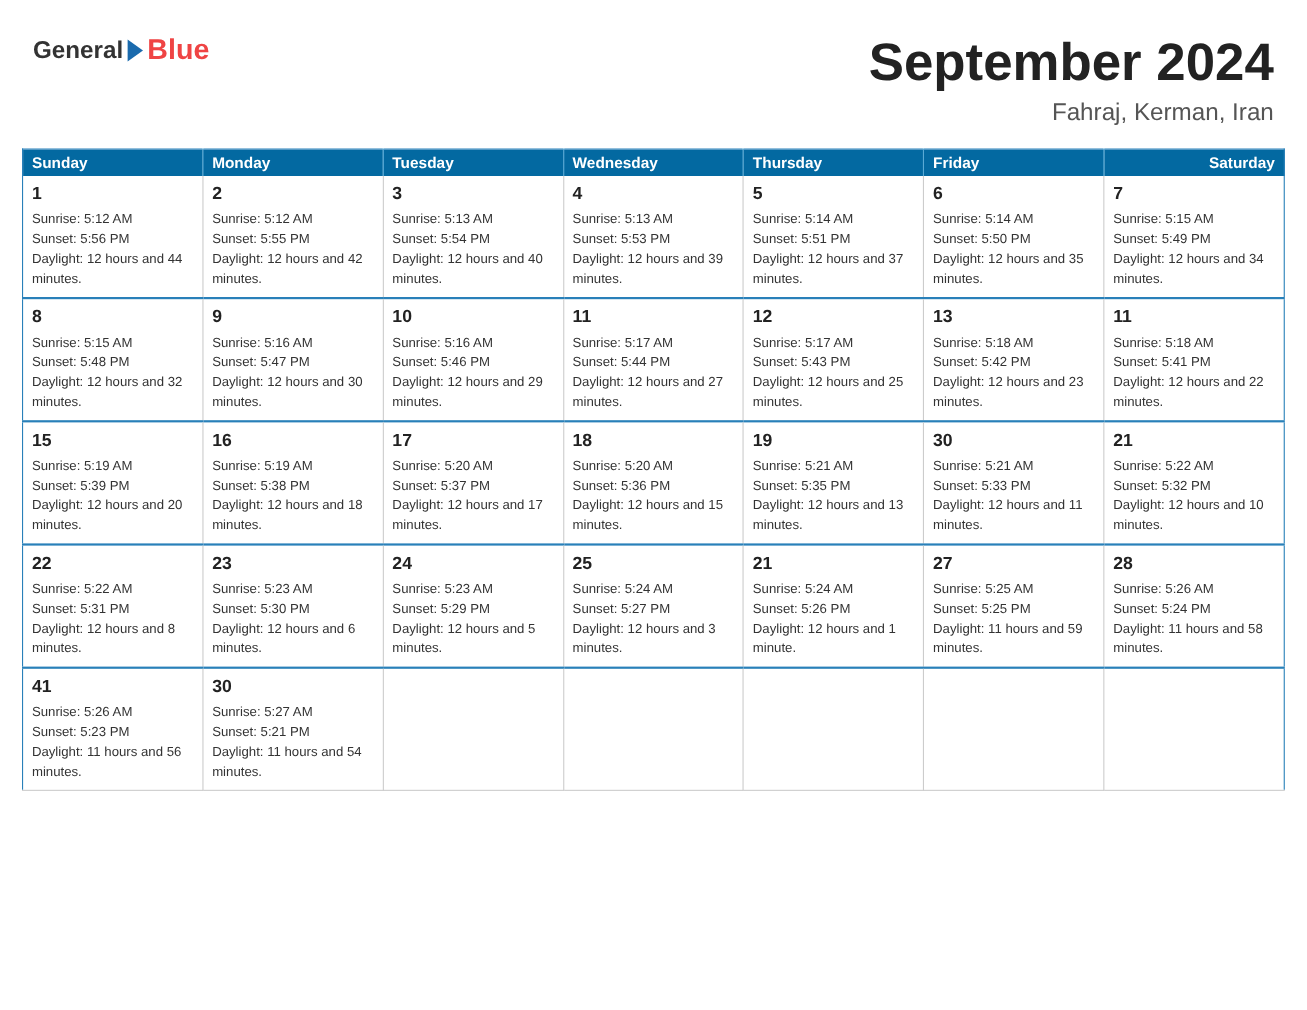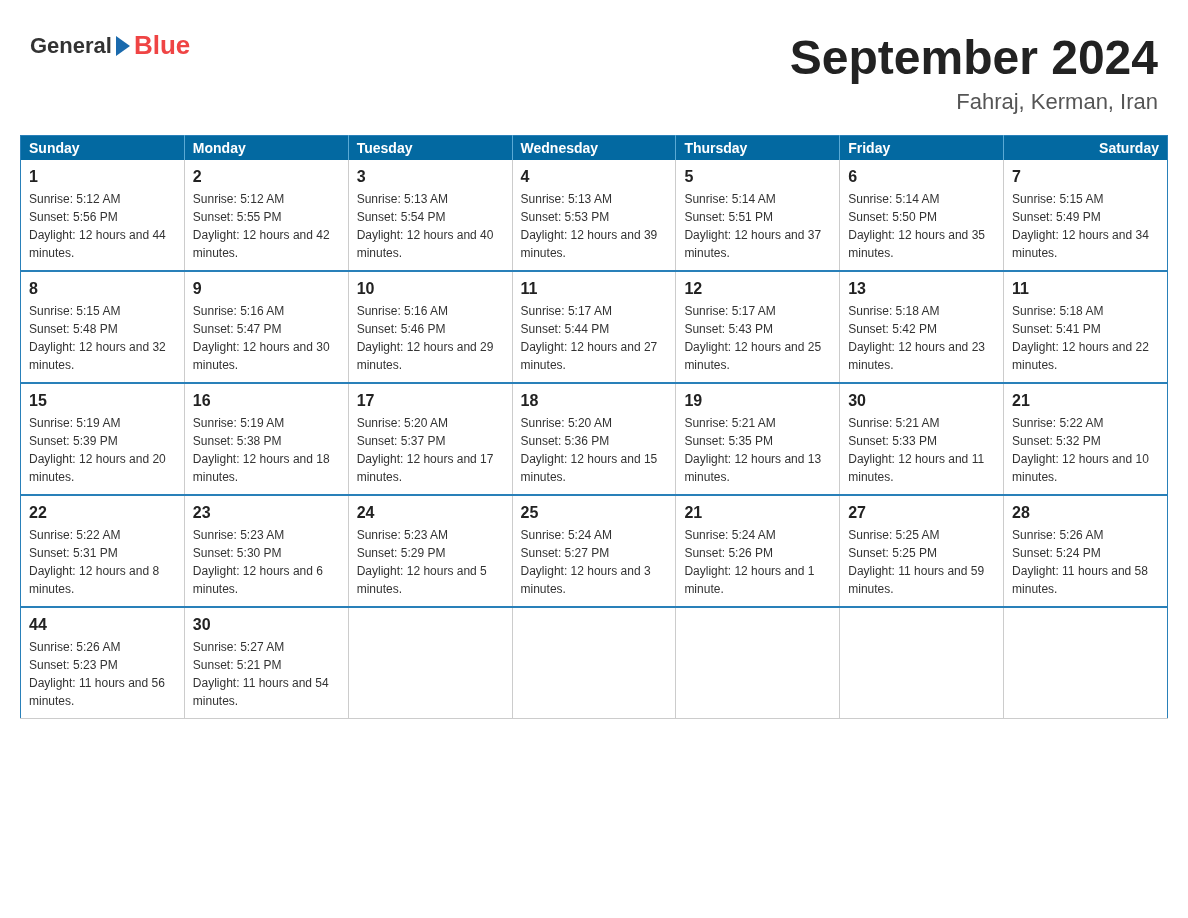--- a/index.html
+++ b/index.html
@@ -249,21 +249,21 @@
           <div class="day-number">27</div>
           <div class="day-info">Sunrise: 5:25 AM<br>Sunset: 5:25 PM<br>Daylight: 11 hours and 59 minutes.</div>
         </td>
         <td>
           <div class="day-number">28</div>
           <div class="day-info">Sunrise: 5:26 AM<br>Sunset: 5:24 PM<br>Daylight: 11 hours and 58 minutes.</div>
         </td>
       </tr>
       <tr>
         <td>
-          <div class="day-number">44</div>
+          <div class="day-number">41</div>
           <div class="day-info">Sunrise: 5:26 AM<br>Sunset: 5:23 PM<br>Daylight: 11 hours and 56 minutes.</div>
         </td>
         <td>
           <div class="day-number">30</div>
           <div class="day-info">Sunrise: 5:27 AM<br>Sunset: 5:21 PM<br>Daylight: 11 hours and 54 minutes.</div>
         </td>
         <td class="empty-cell"></td>
         <td class="empty-cell"></td>
         <td class="empty-cell"></td>
         <td class="empty-cell"></td>

